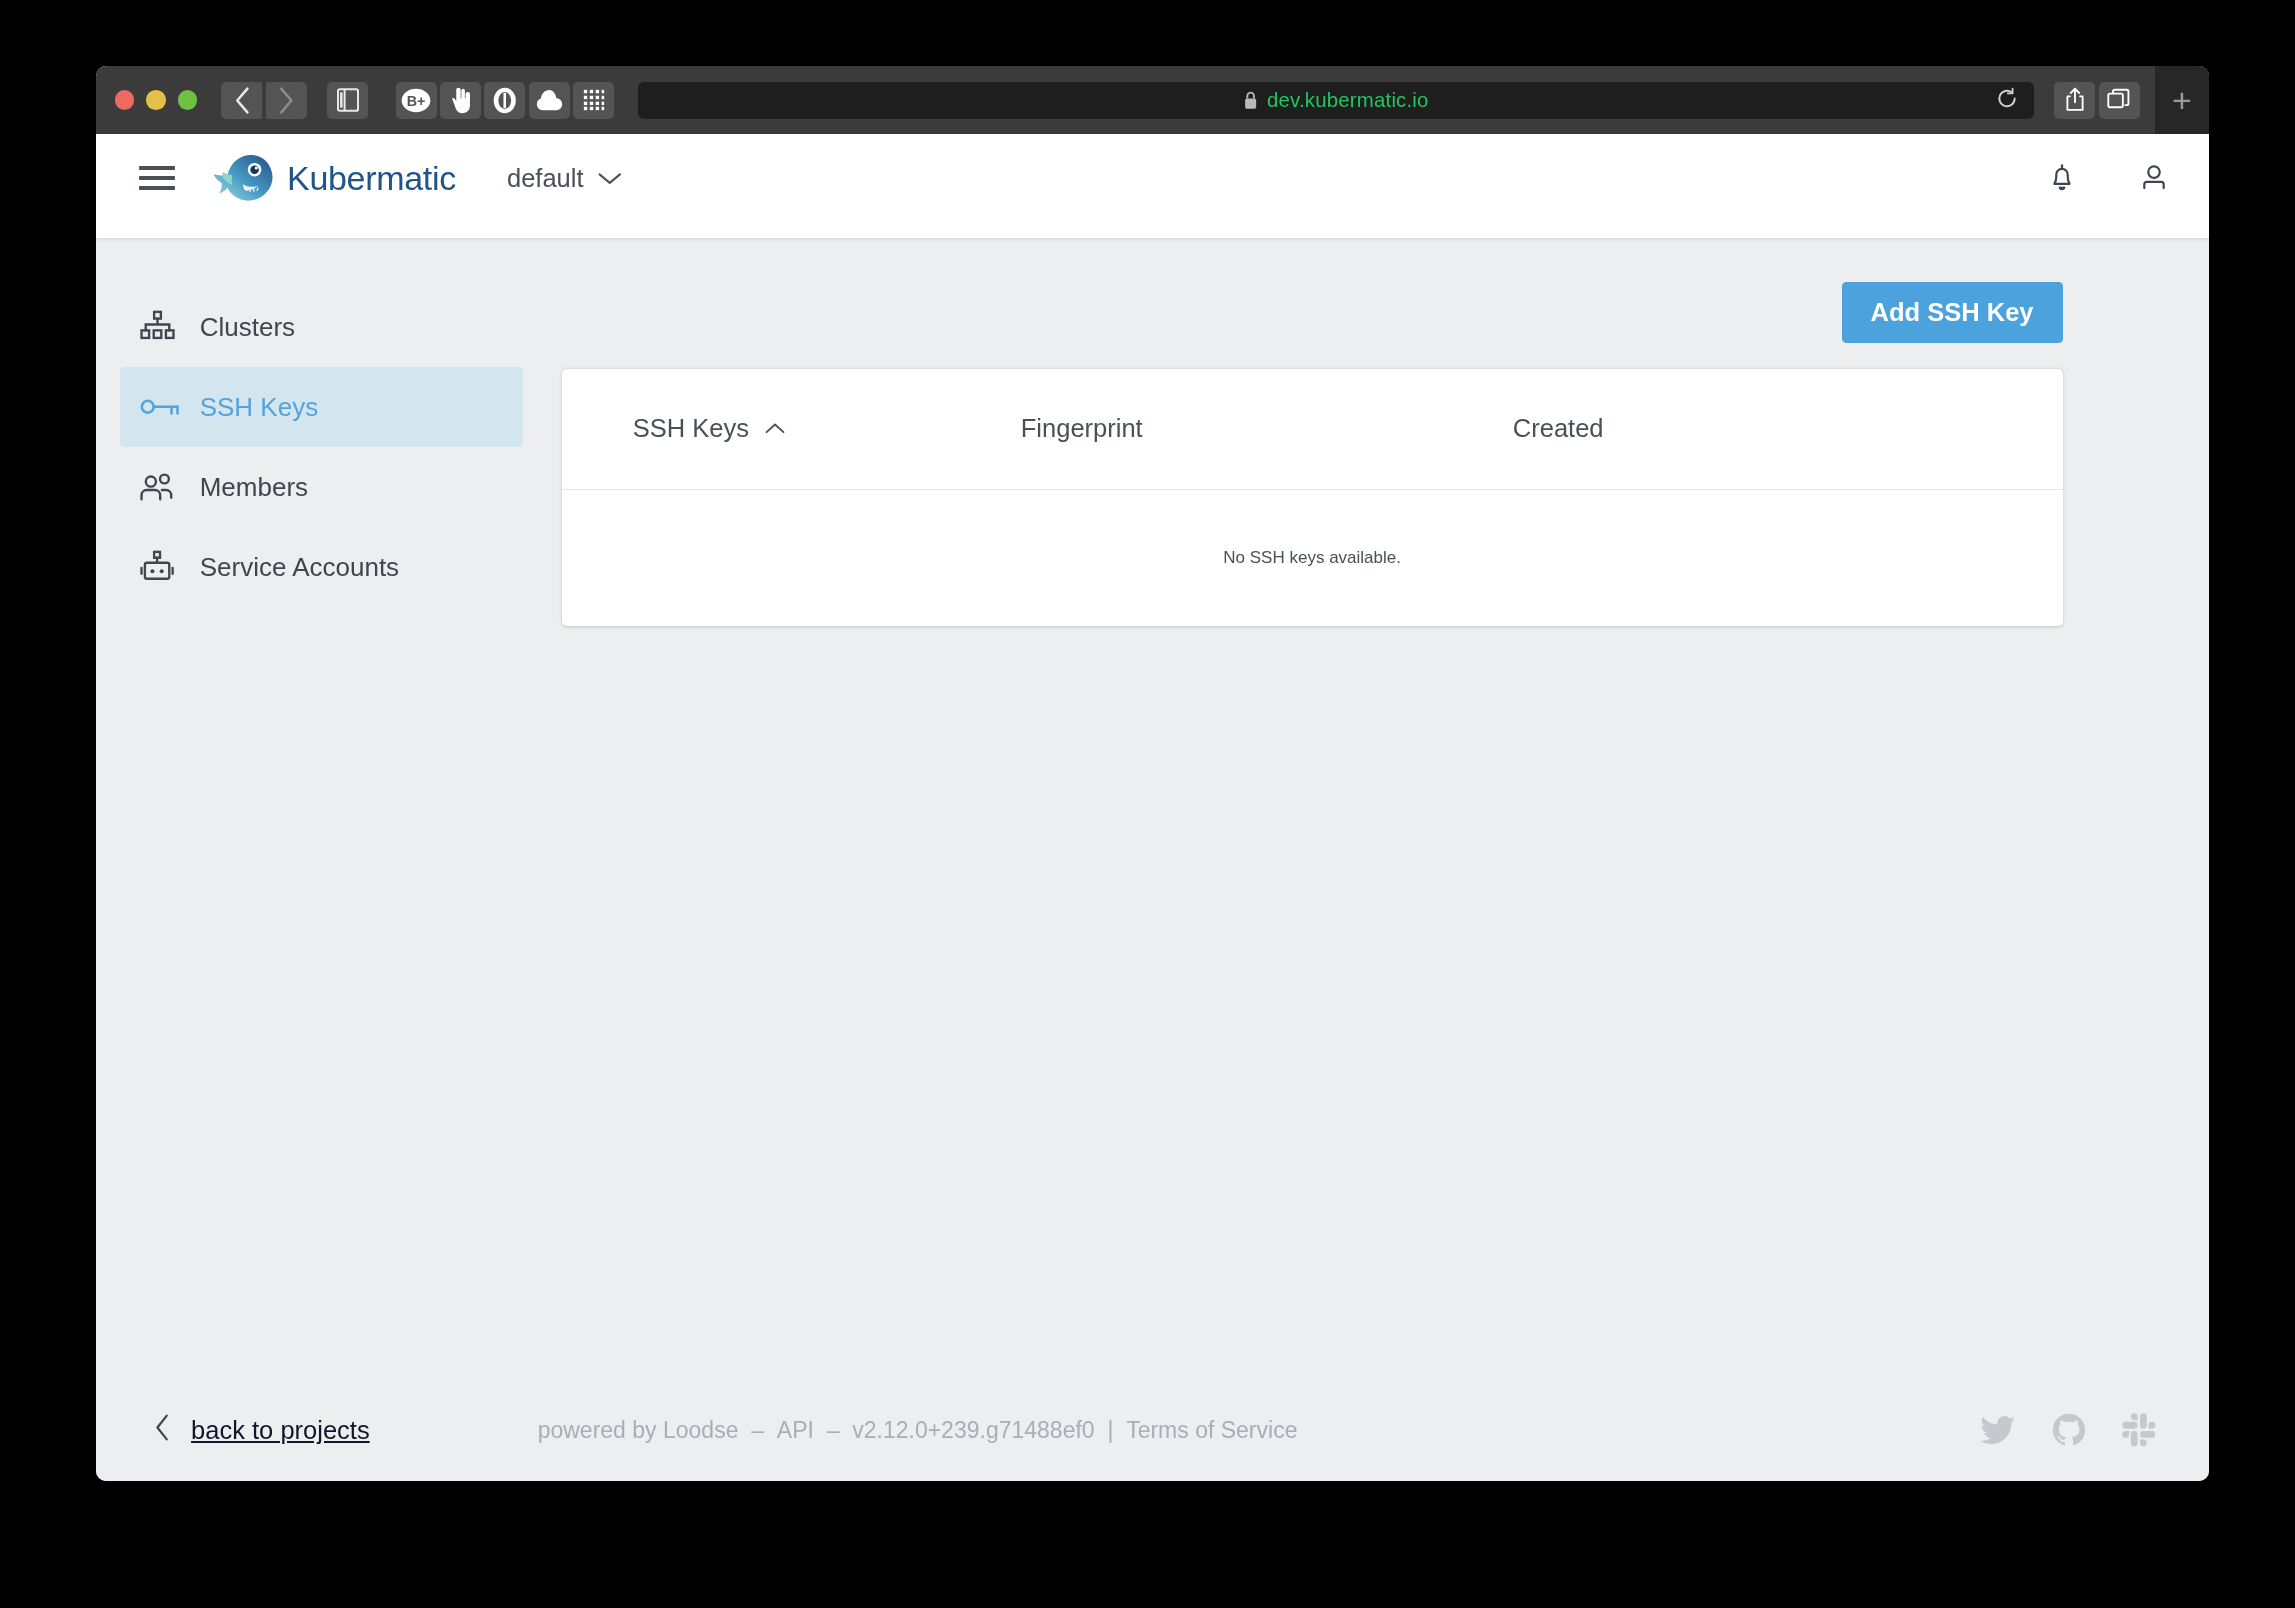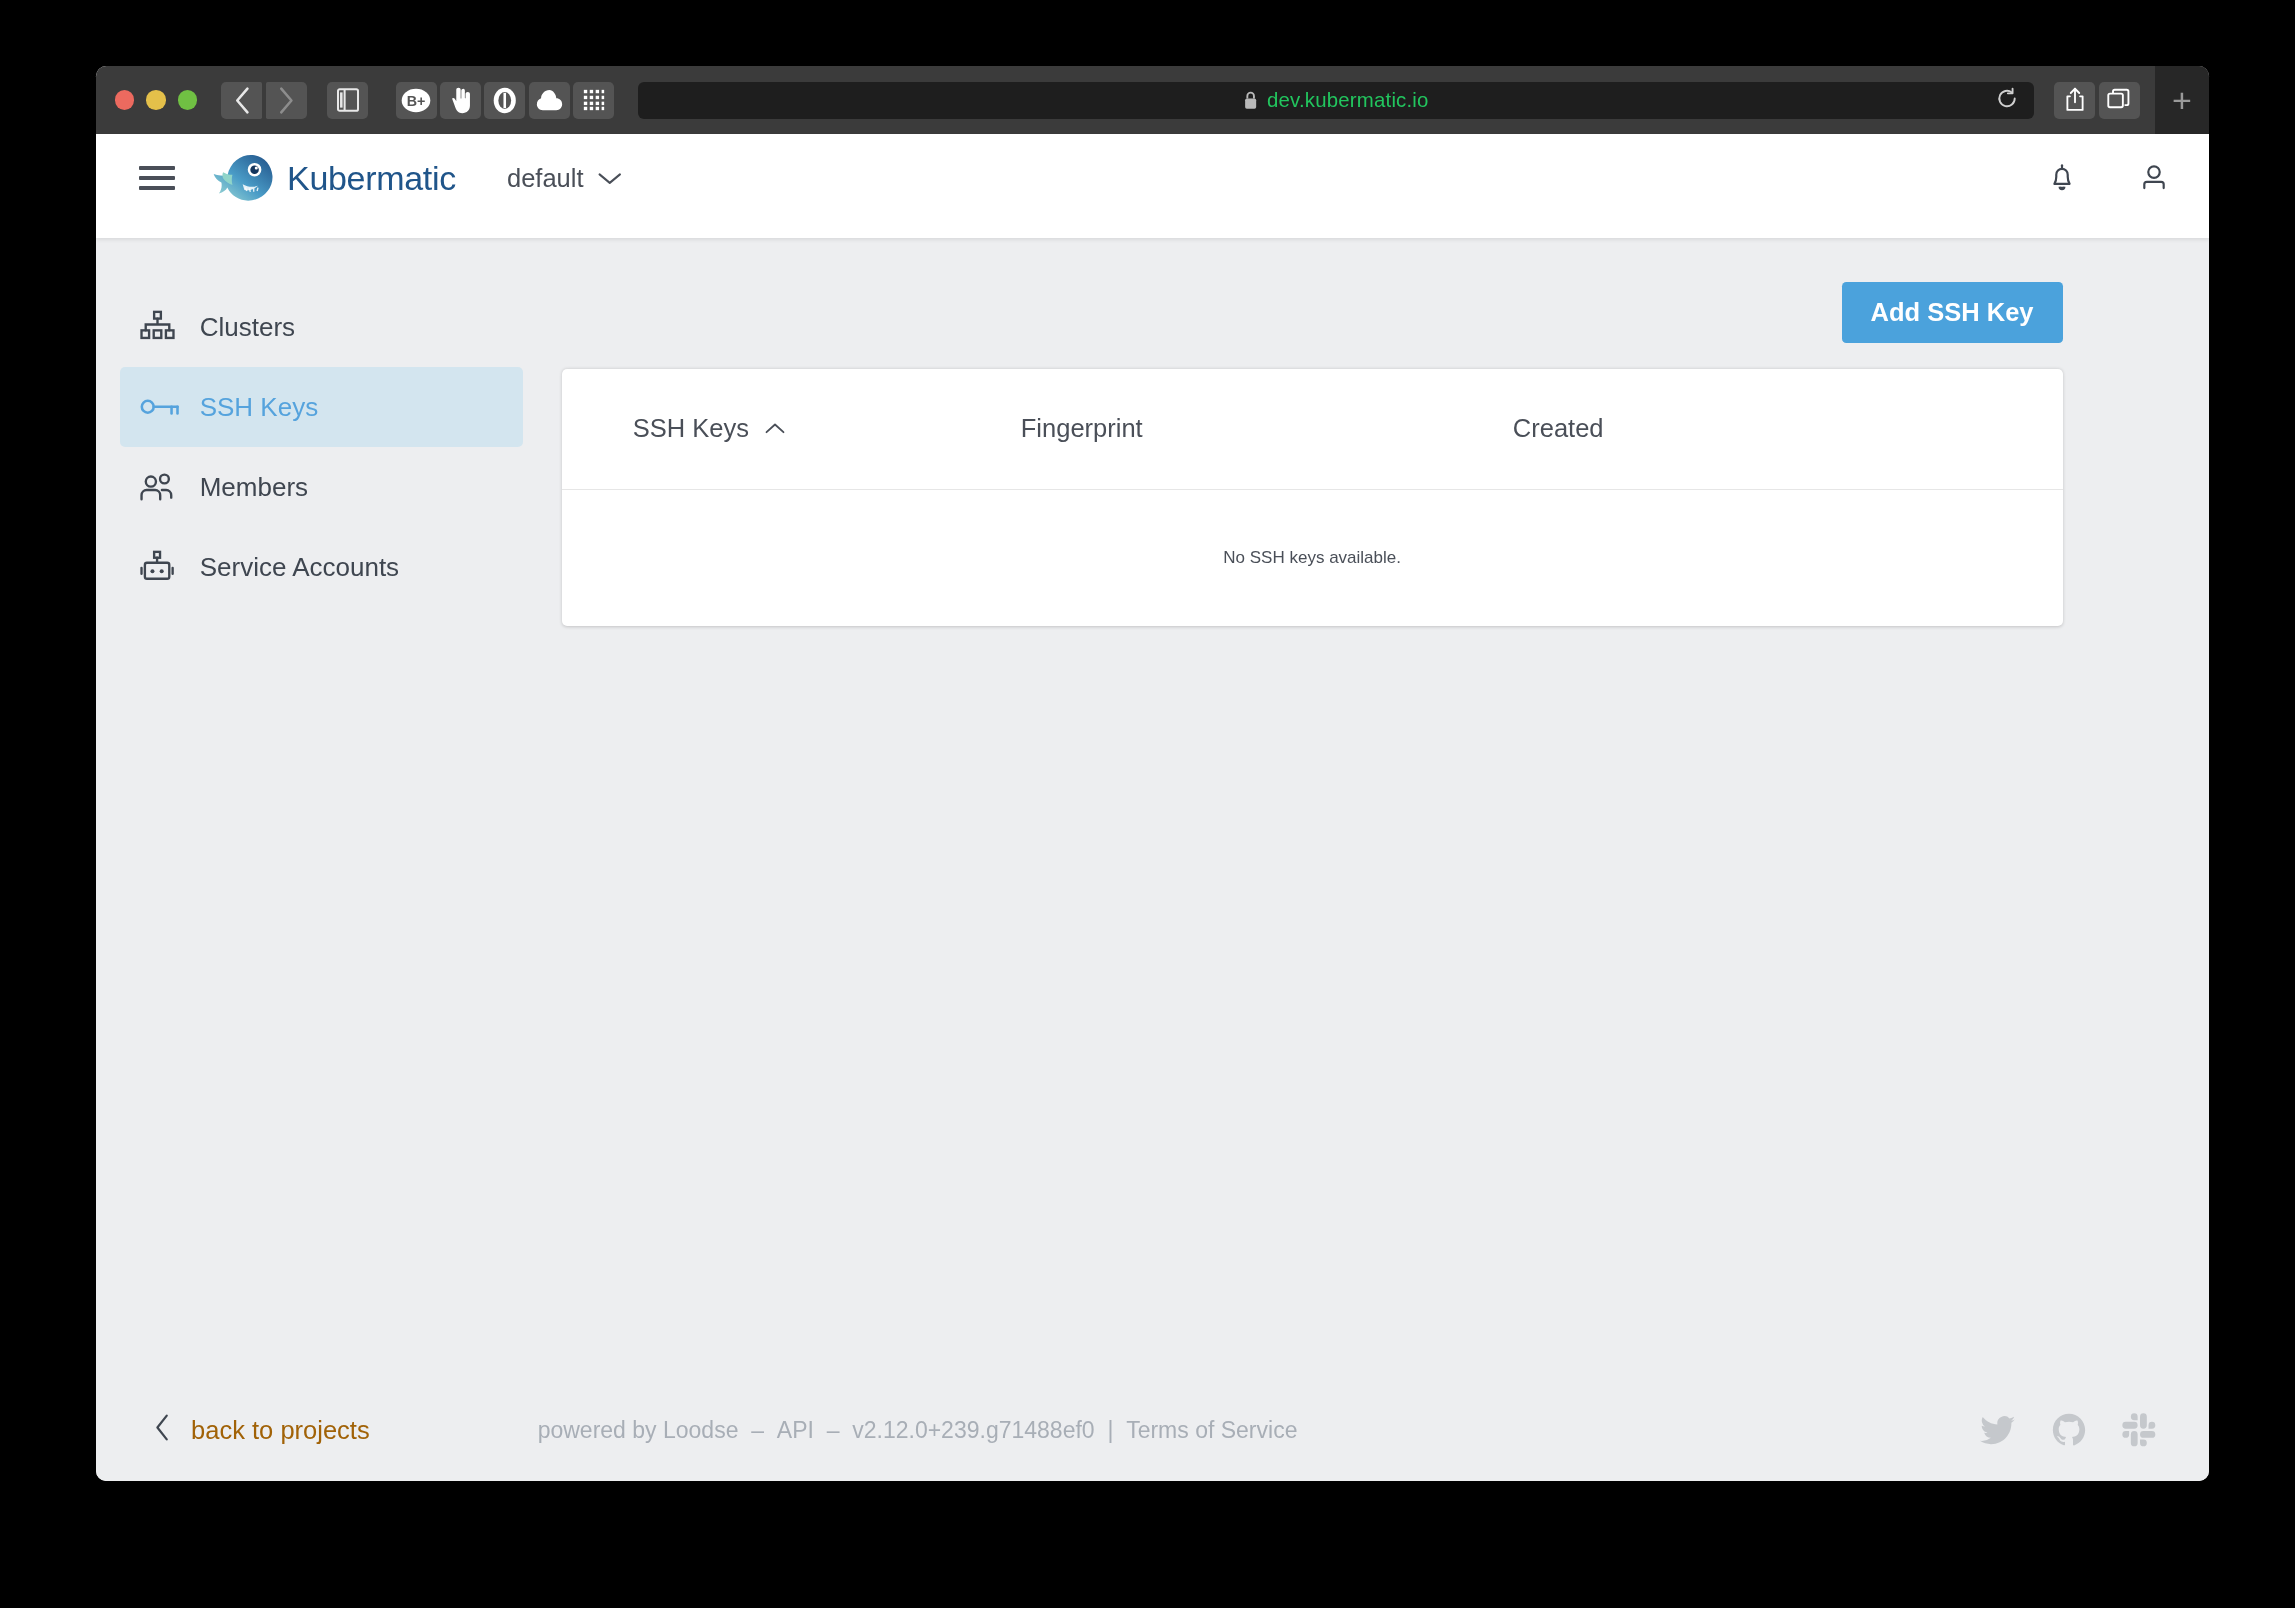--- a/index.html
+++ b/index.html
@@ -165,22 +165,23 @@
 
   
   #app-footer {
     height: 102px;
     display: flex; align-items: center;
     padding: 0 39px 0 39px;
     flex-shrink: 0;
   }
   #back-to-projects {
     display: flex; align-items: center; gap: 20.4px;
-    color: #a16207; font-size: 25.5px; cursor: pointer;
+    color: #0f172a; font-size: 25.5px; cursor: pointer;
     margin-left: 18.7px;
+    text-decoration: underline;
   }
   #footer-meta {
     margin-left: 168px;
     color: #a8aeb6; font-size: 23px;
     display: flex; align-items: center; gap: 0;
     white-space: pre;
   }
   #footer-meta .tos { cursor: pointer; }
   #footer-spacer { flex: 1; }
   #social-icons { display: flex; align-items: center; gap: 36px; color: #c5c8cc; margin-right: 13.6px; }

